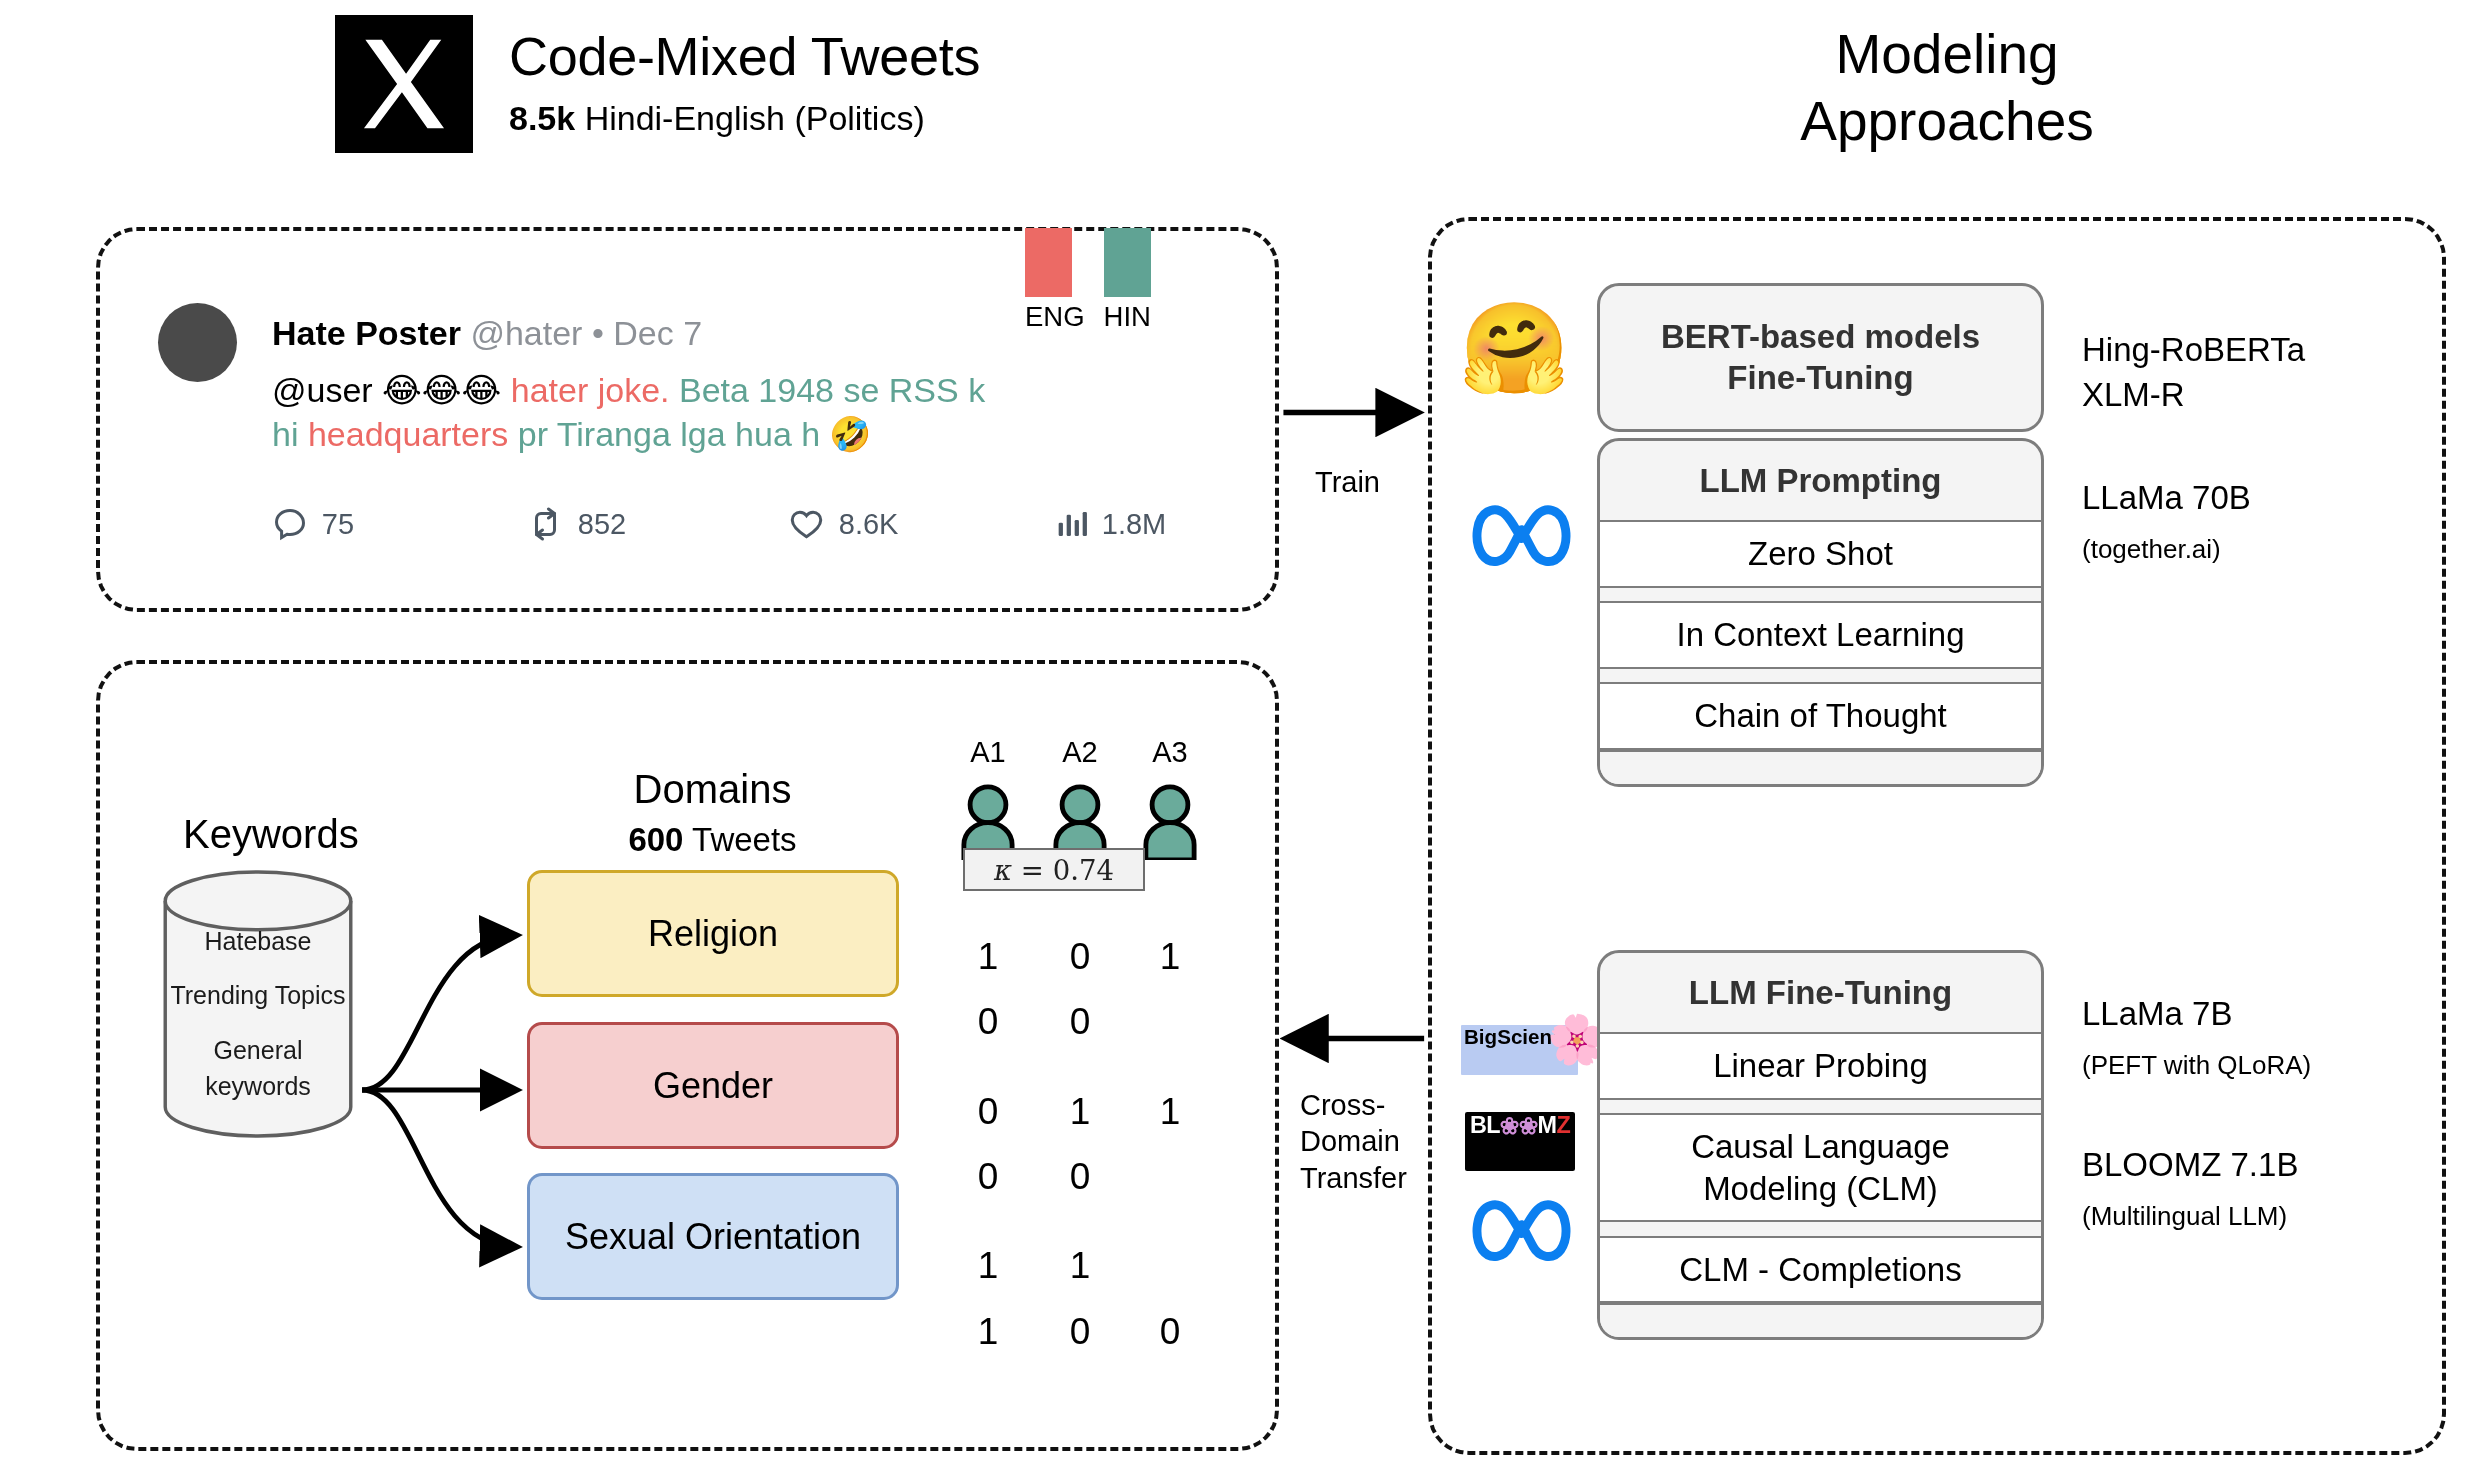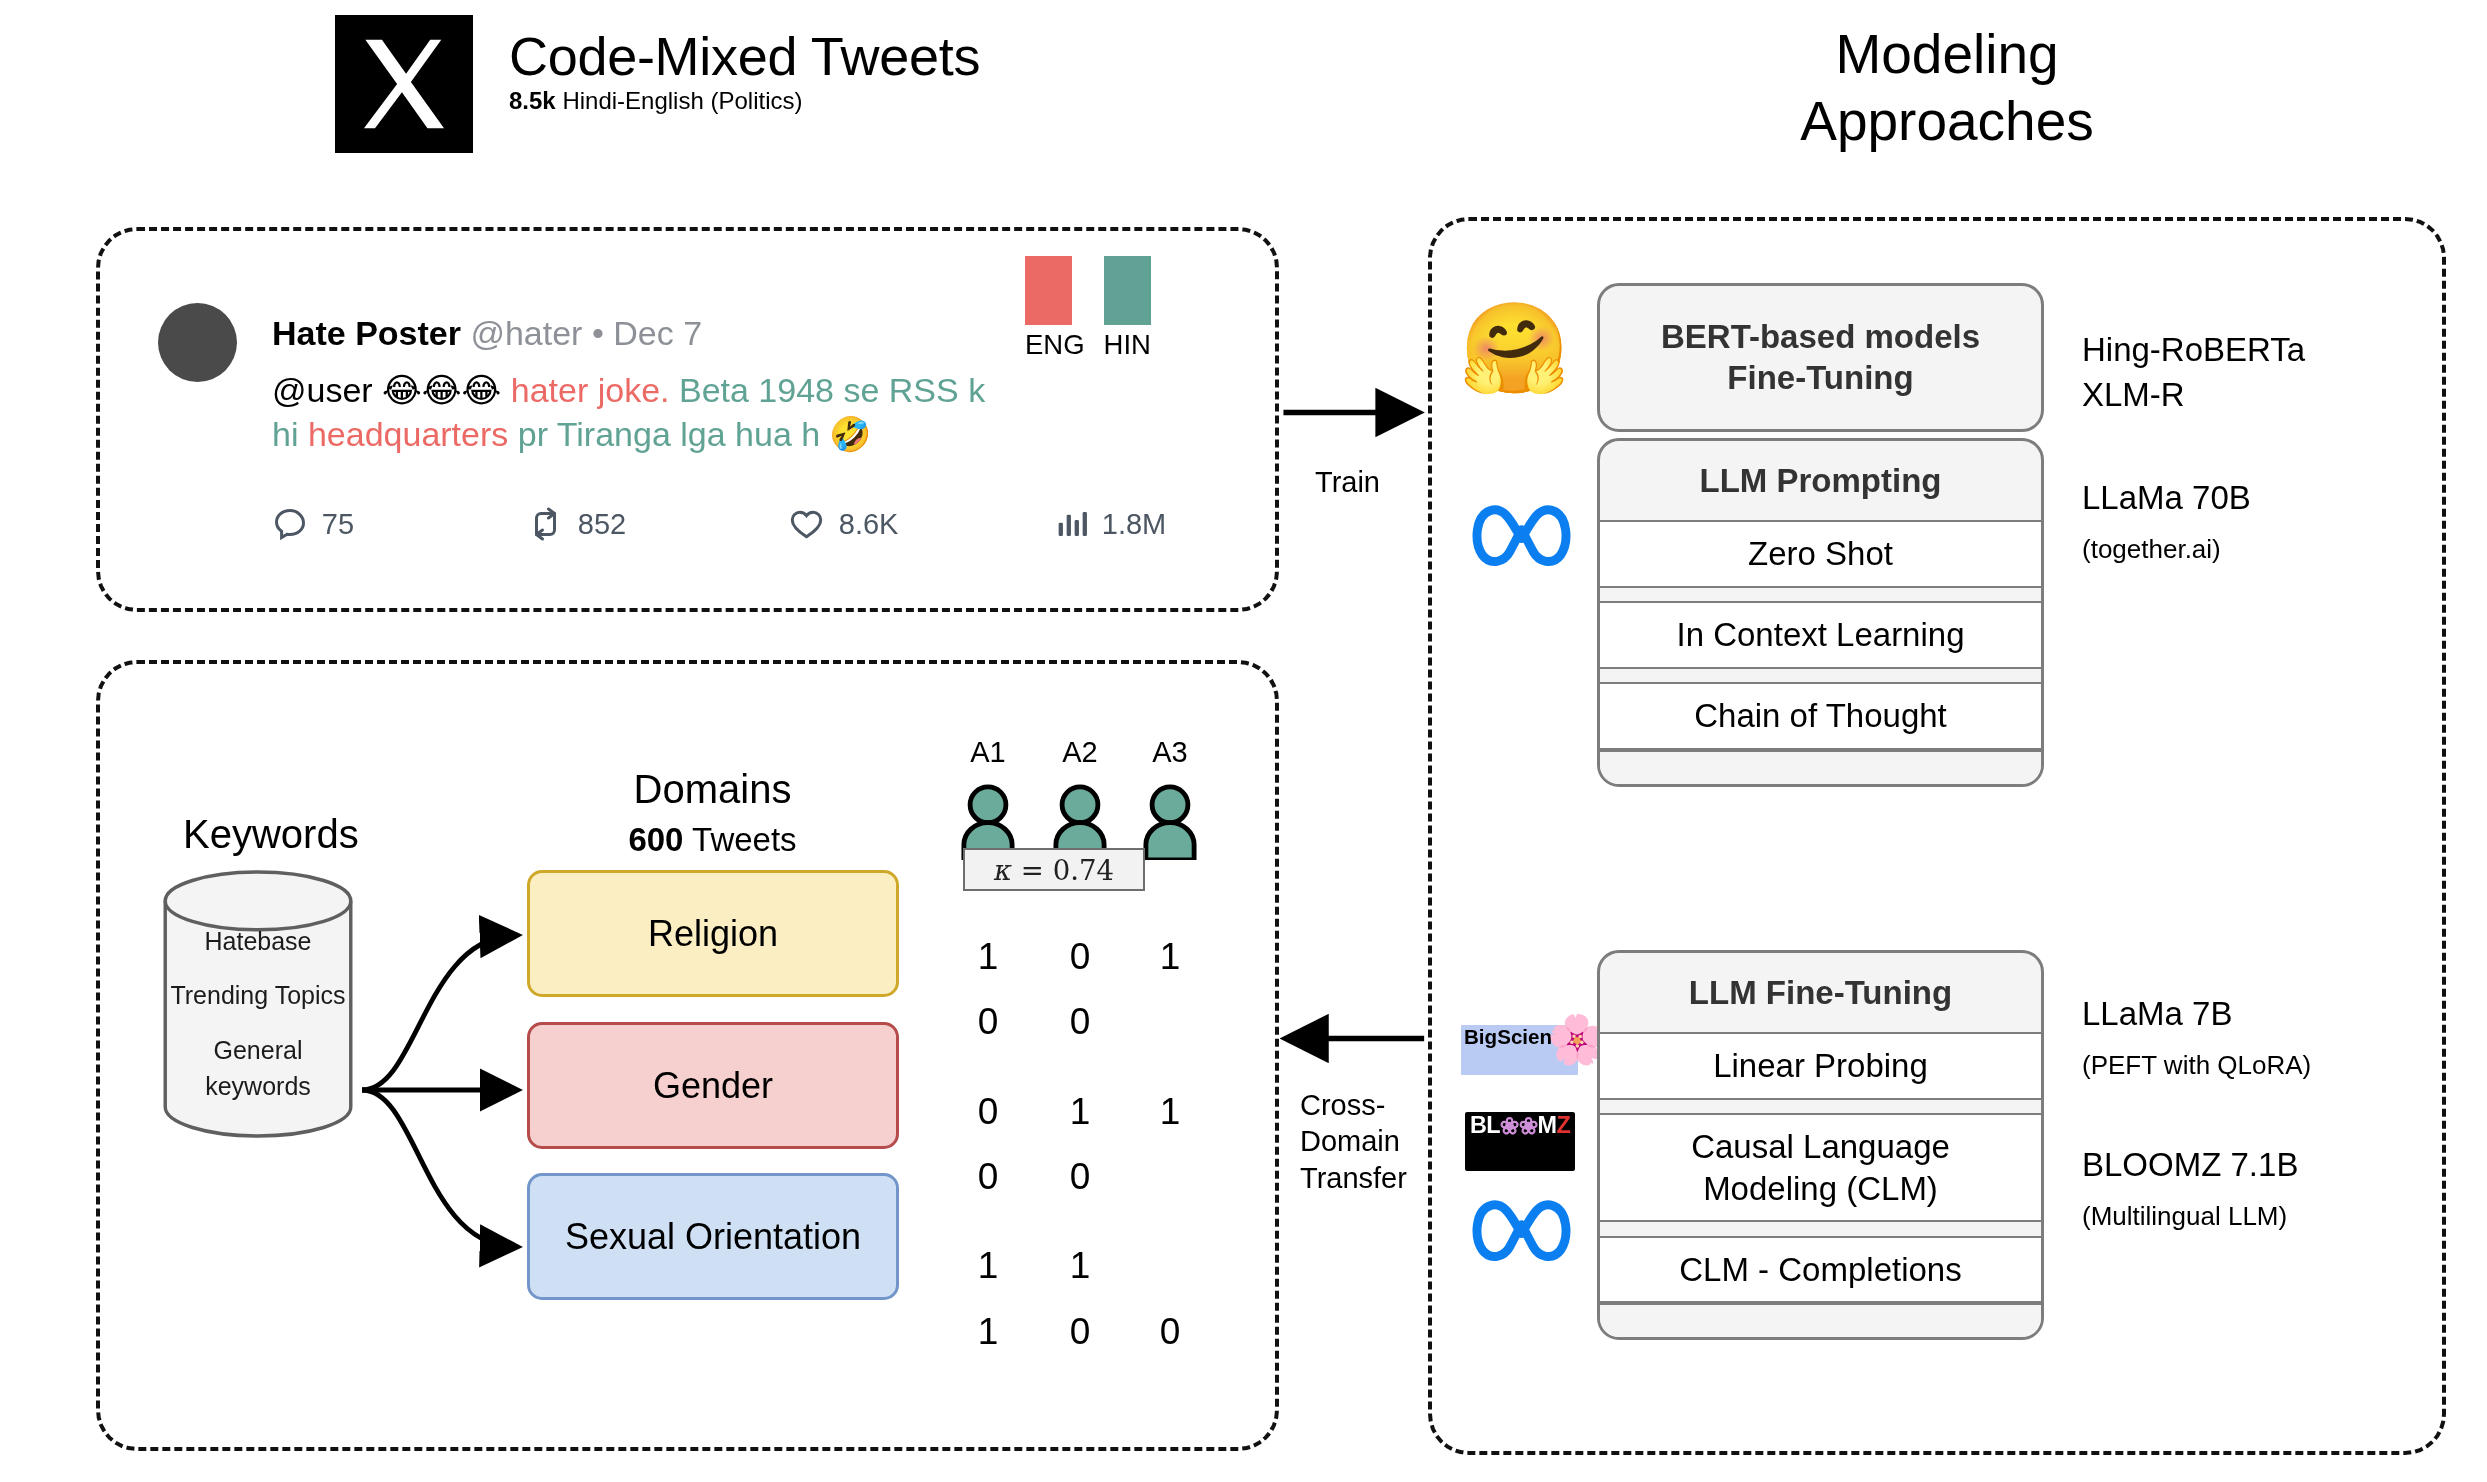--- a/index.html
+++ b/index.html
@@ -13,21 +13,21 @@
   .page { position: relative; width: 2487px; height: 1483px; }
 
   
   .x-logo {
     position: absolute; left: 335px; top: 15px;
     width: 138px; height: 138px; background: #000;
   }
   .x-logo svg { width: 100%; height: 100%; }
   .hdr-left { position: absolute; left: 509px; top: 27.5px; }
   .hdr-title { font-size: 54px; font-weight: 400; letter-spacing: -0.3px; line-height: 1.05; }
-  .hdr-sub { font-size: 24px; margin-top: 3px; }
+  .hdr-sub { font-size: 34px; margin-top: 15px; }
   .hdr-sub b { font-weight: 700; }
 
   .hdr-right {
     position: absolute; left: 1665px; top: 20.6px; width: 564px;
     text-align: center; font-size: 55px; line-height: 1.22; font-weight: 400;
   }
 
   
   .panel {
     position: absolute;
@@ -54,21 +54,21 @@
   .blk { color: #000; }
   .emo { font-family: "DejaVu Sans", sans-serif; }
 
   .tw-stats { position: absolute; left: 172px; top: 275px; width: 977px; display: flex; }
   .stat { display: flex; align-items: center; color: #4c5763; font-size: 29px; }
   .stat .ic { display: inline-flex; margin-right: 13.8px; }
   .stat svg { display: block; }
   .s1 { width: 255px; } .s2 { width: 261px; } .s3 { width: 268px; }
 
   .langbars { position: absolute; left: 925px; top: -2.8px; display: flex; gap: 19px; }
-  .lb { text-align: center; margin-top: 28px; }
+  .lb { text-align: center; }
   .lb .bar { width: 47px; height: 69px; }
   .lb .lbl { font-size: 27.5px; margin-top: 4.1px; }
 
   
   .kw-title { position: absolute; left: 83px; top: 148px; font-size: 40px; }
   .cyl { position: absolute; left: 58px; top: 206px; width: 200px; height: 268px; }
   .cyl svg { display:block; }
   .cyl-text { position: absolute; left: 58px; top: 241px; width: 200px; text-align: center; font-size: 25px; line-height: 1.45; color: #1b1b1b; }
   .cyl-text div { margin: 18px 0; }
 

